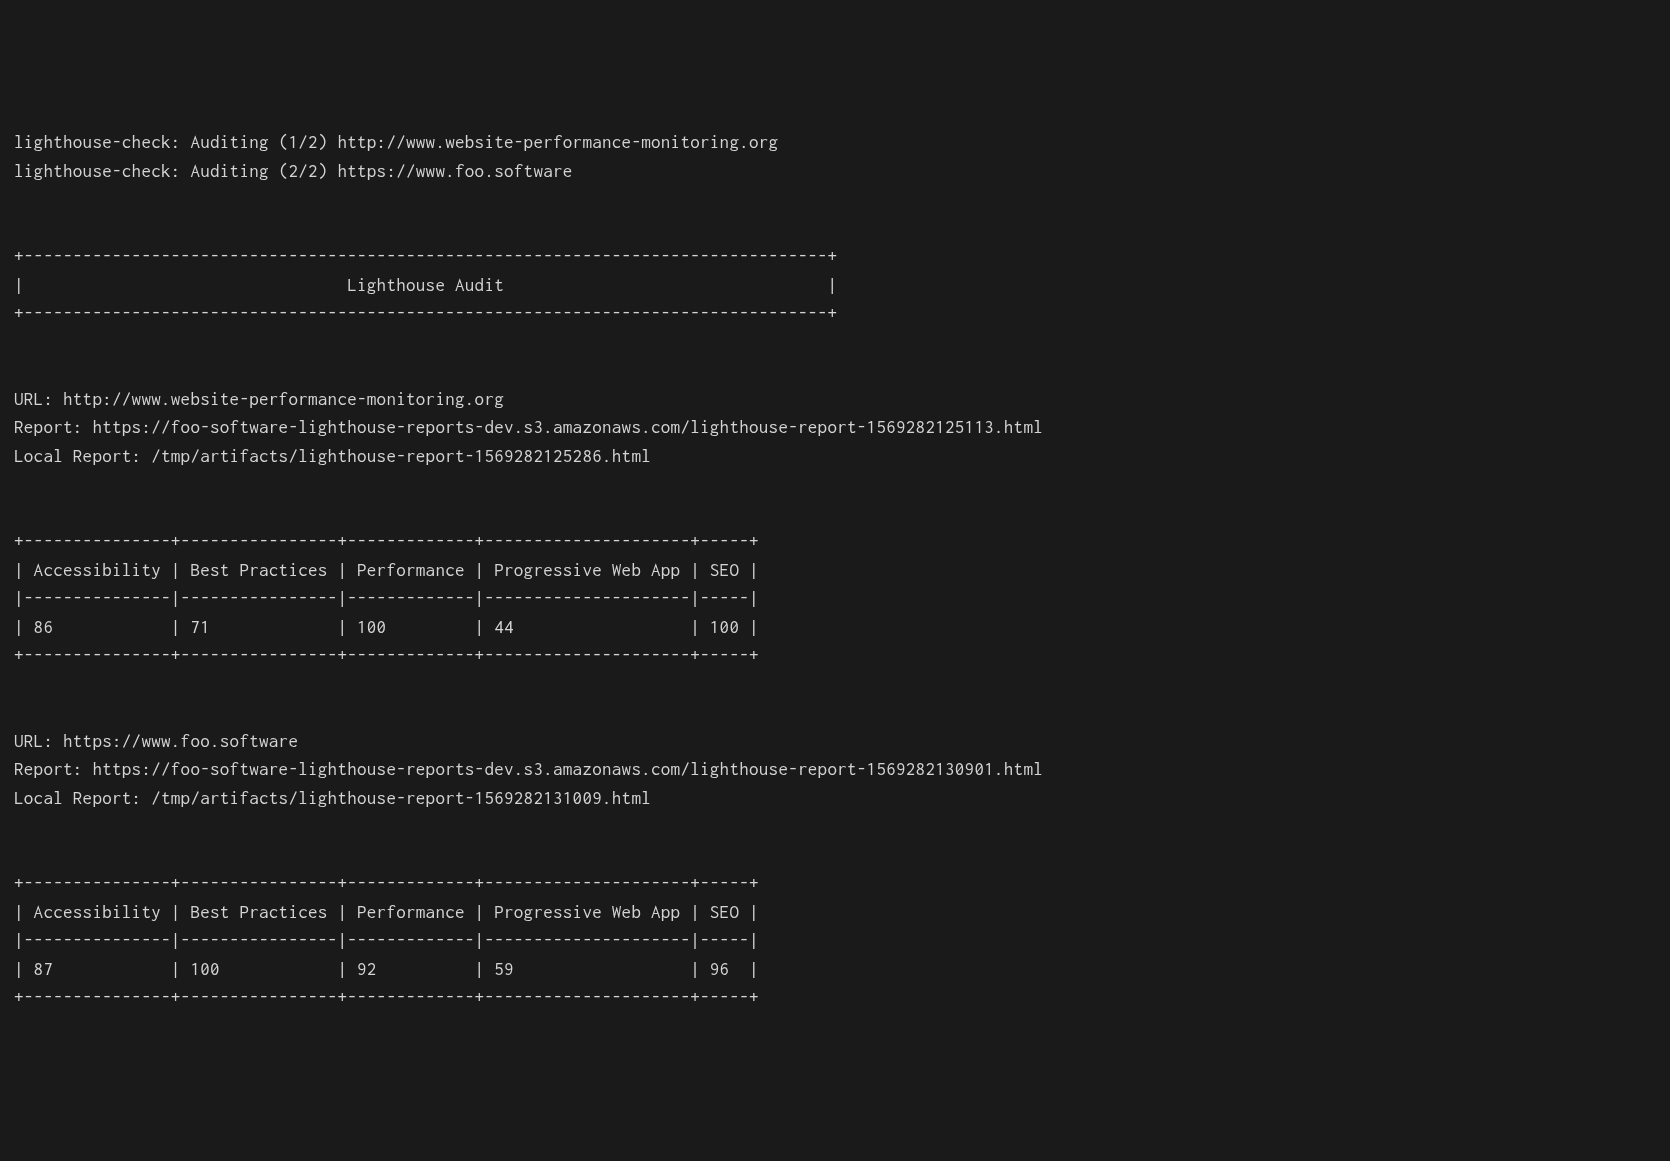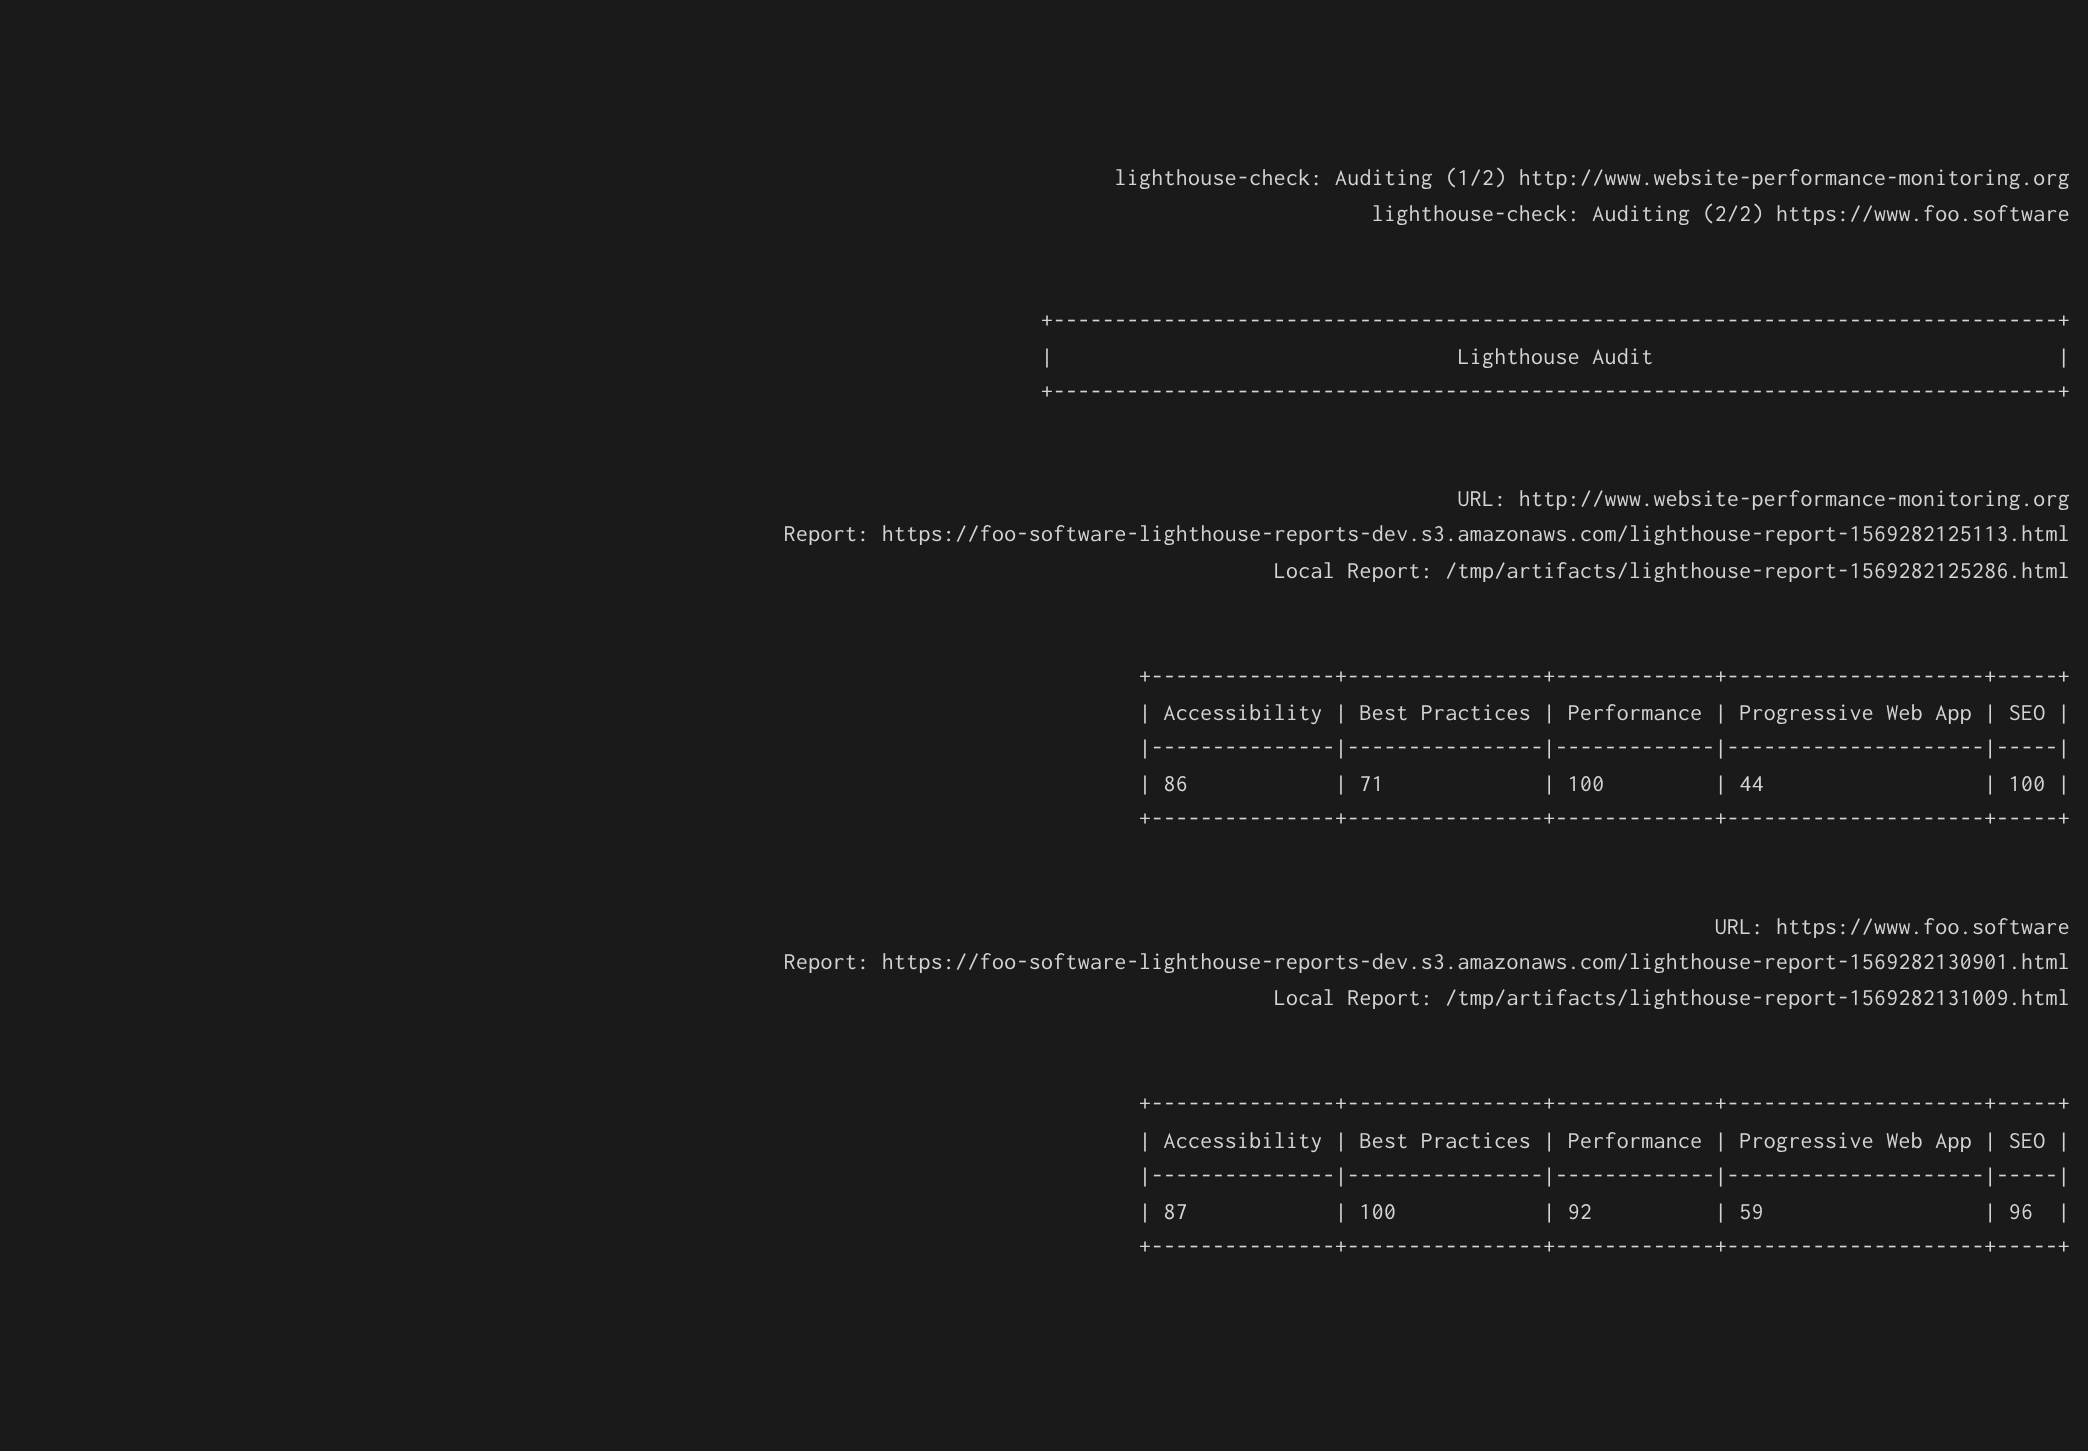--- a/index.html
+++ b/index.html
@@ -1,19 +1,18 @@
 <!DOCTYPE html>
 <html><head>
   <meta charset="utf-8">
   <style>
     * {
       margin: 0;
       padding: 0;
       box-sizing: border-box;
-      text-align: right;
     }
     body {
       background-color: #1a1a1a;
       color: #d4d4d4;
       font-family: 'SF Mono', 'Monaco', 'Inconsolata', 'Fira Code', 'Consolas', monospace;
       font-size: 19px;
       line-height: 1.5;
       padding: 14px;
       white-space: pre;
       letter-spacing: 0.3px;

